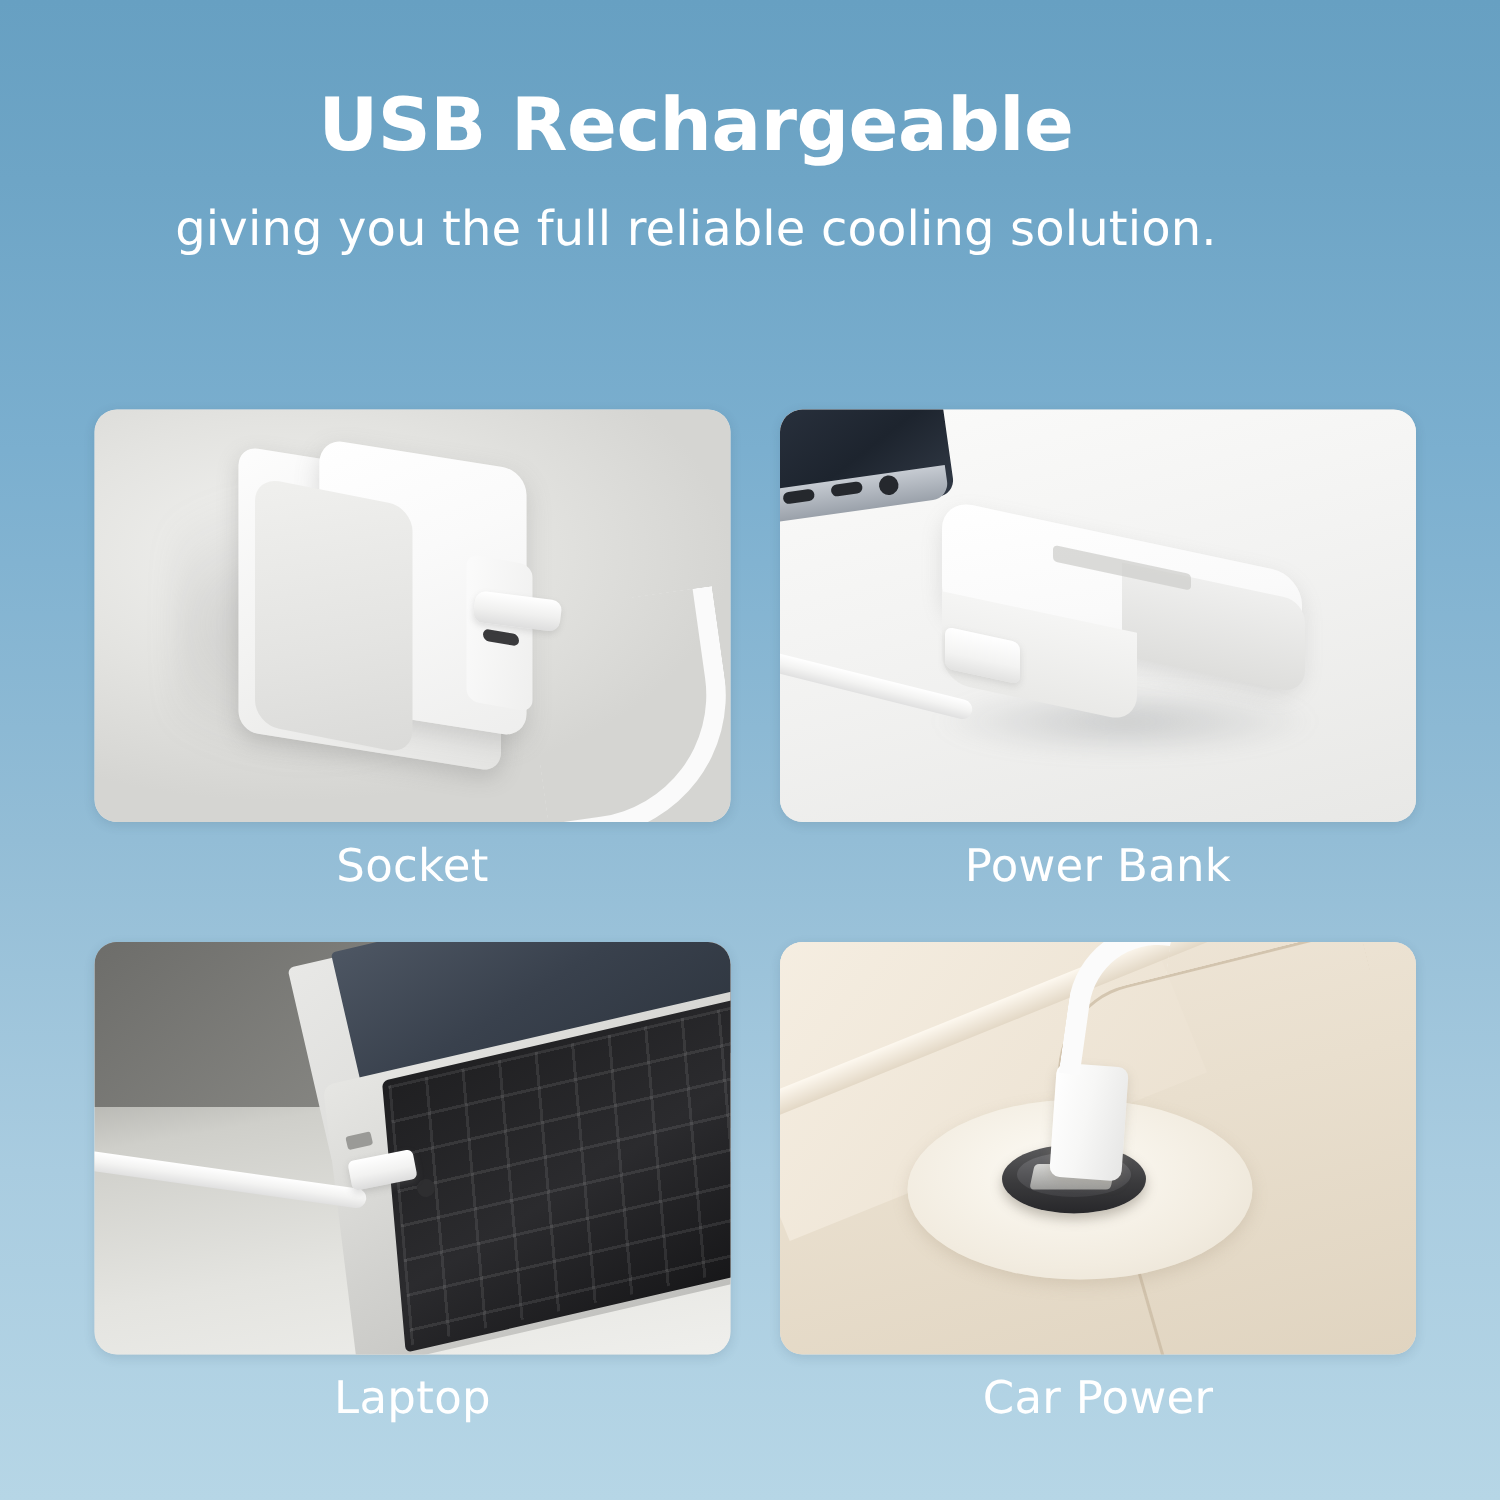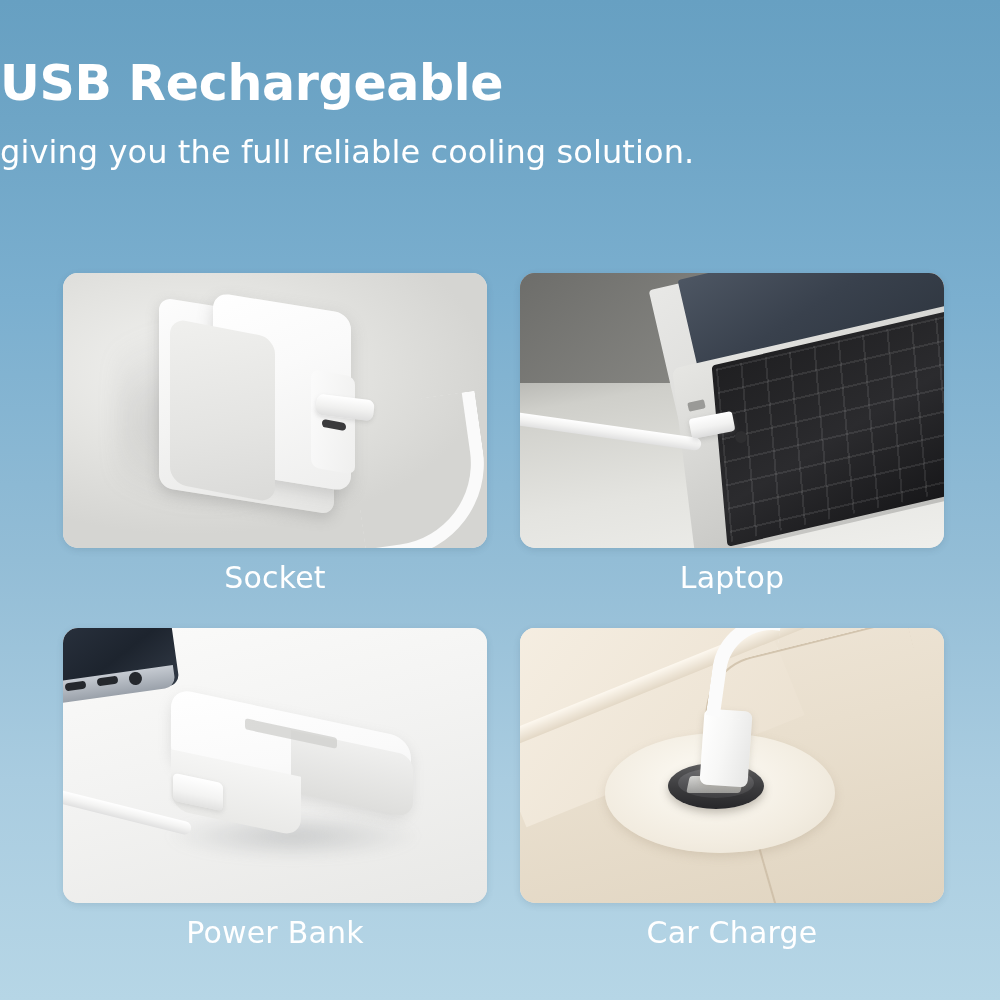--- a/index.html
+++ b/index.html
@@ -13,21 +13,21 @@
                 #6ea5c6 12%,
                 #7bafcf 30%,
                 #93bdd6 56%,
                 #a9cce0 78%,
                 #b6d6e6 100%);
     overflow: hidden;
     position: relative;
   }
 
   
-  .header { width:928px; padding-top:58px; }
+  .header { width:928px; padding-top:58px; text-align:center; }
 
   .title {
     font-size: 49px;
     font-weight: bold;
     color: #ffffff;
     letter-spacing: -0.3px;
     line-height: 1.08;
   }
 
   .subtitle {
@@ -354,40 +354,20 @@
         <div class="s1-plate"></div>
         <div class="s1-body"></div>
         <div class="s1-face"></div>
         <div class="s1-side"></div>
         <div class="s1-port"></div>
         <div class="s1-connector"></div>
         <div class="s1-cable"></div>
       </div>
     </div>
     <div class="caption">Socket</div>
-  </div>
-
-  <div class="cell">
-    <div class="photo">
-      <div class="scene">
-        <div class="s2-bg"></div>
-        <div class="s2-wall"></div>
-        <div class="s2-screenback"></div>
-        <div class="s2-screen"></div>
-        <div class="s2-base"></div>
-        <div class="s2-keyboard">
-          <div class="s2-keys"></div>
-        </div>
-        <div class="s2-port"></div>
-        <div class="s2-jack"></div>
-        <div class="s2-cable"></div>
-        <div class="s2-plug"></div>
-      </div>
-    </div>
-    <div class="caption">Laptop</div>
   </div>
 
   <div class="cell">
     <div class="photo">
       <div class="scene">
         <div class="s3-bg"></div>
         <div class="s3-phone"></div>
         <div class="s3-phonerim"></div>
         <div class="s3-ph1"></div>
         <div class="s3-ph2"></div>
@@ -400,29 +380,49 @@
         <div class="s3-usbplug"></div>
         <div class="s3-cable"></div>
       </div>
     </div>
     <div class="caption">Power Bank</div>
   </div>
 
   <div class="cell">
     <div class="photo">
       <div class="scene">
+        <div class="s2-bg"></div>
+        <div class="s2-wall"></div>
+        <div class="s2-screenback"></div>
+        <div class="s2-screen"></div>
+        <div class="s2-base"></div>
+        <div class="s2-keyboard">
+          <div class="s2-keys"></div>
+        </div>
+        <div class="s2-port"></div>
+        <div class="s2-jack"></div>
+        <div class="s2-cable"></div>
+        <div class="s2-plug"></div>
+      </div>
+    </div>
+    <div class="caption">Laptop</div>
+  </div>
+
+  <div class="cell">
+    <div class="photo">
+      <div class="scene">
         <div class="s4-bg"></div>
         <div class="s4-panel"></div>
         <div class="s4-edge"></div>
         <div class="s4-seam"></div>
         <div class="s4-seam2"></div>
         <div class="s4-disc"></div>
         <div class="s4-socket-outer"></div>
         <div class="s4-socket-inner"></div>
         <div class="s4-usbslot"></div>
         <div class="s4-plug"></div>
         <div class="s4-cable"></div>
       </div>
     </div>
-    <div class="caption">Car Charge</div>
+    <div class="caption">Car Power</div>
   </div>
 
 </div>
 
 </body></html>

